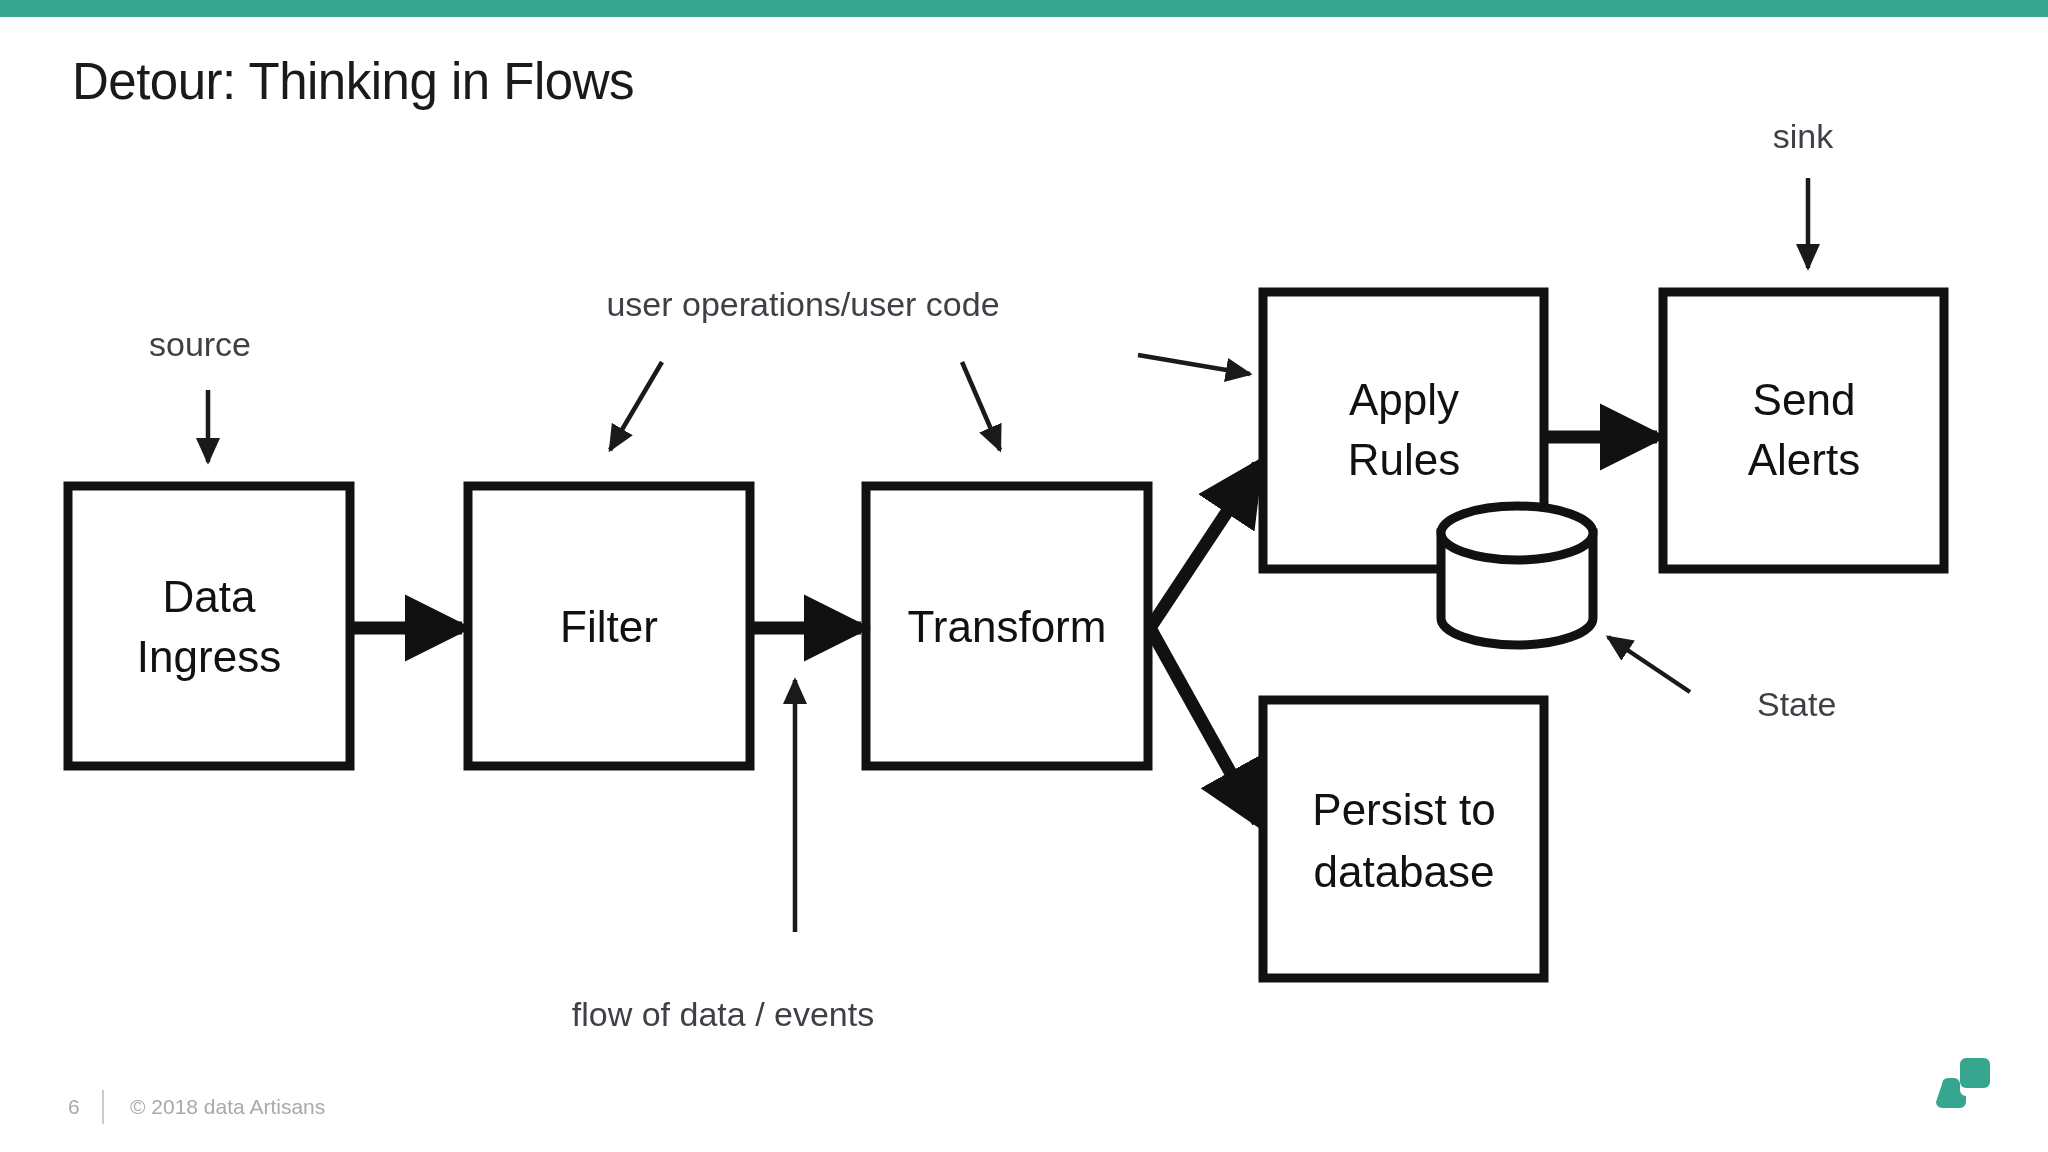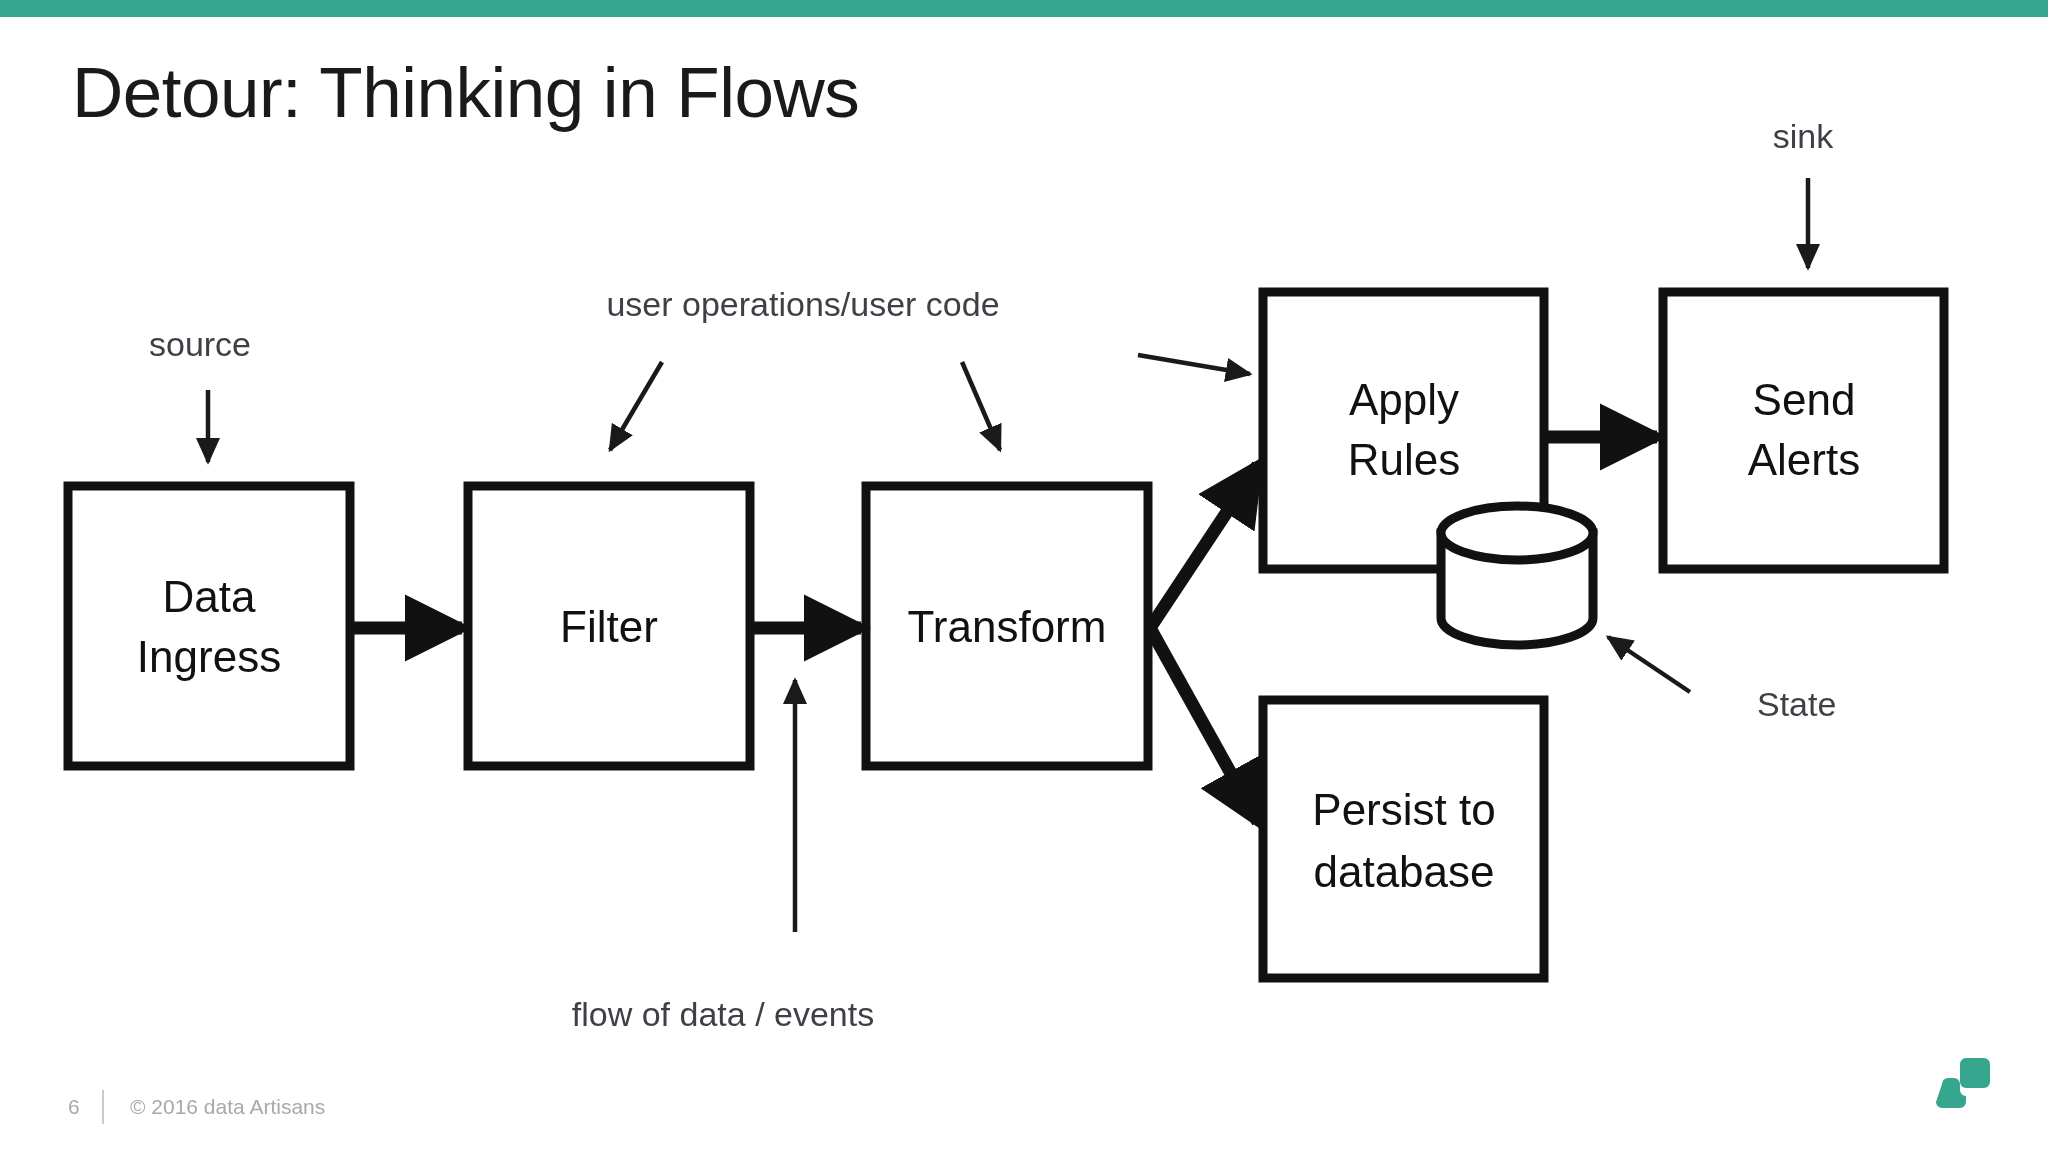--- a/index.html
+++ b/index.html
@@ -24,21 +24,21 @@
     left: 0;
     top: 0;
     width: 2048px;
     height: 17px;
     background: #37a68e;
   }
   .slide-title {
     position: absolute;
     left: 72px;
     top: 52px;
-    font-size: 71px;
+    font-size: 51px;
     font-weight: 400;
     letter-spacing: -0.5px;
     color: #1a1a1a;
     font-family: "Liberation Sans", sans-serif;
     white-space: nowrap;
   }
   .diagram {
     position: absolute;
     left: 0;
     top: 0;
@@ -178,21 +178,21 @@
 
     <g>
       <text class="annot-label" x="723" y="1026" text-anchor="middle">flow of data / events</text>
       <line x1="795" y1="932" x2="795" y2="680" stroke="#1a1a1a" stroke-width="4.5" marker-end="url(#thinArrow)"></line>
     </g>
   </svg>
 
   <div class="footer">
     <span class="page-num">6</span>
     <span class="divider"></span>
-    <span>© 2016 data Artisans</span>
+    <span>© 2018 data Artisans</span>
   </div>
 
   <svg class="logo" viewBox="0 0 62 62" width="62" height="62" xmlns="http://www.w3.org/2000/svg">
     <rect x="28" y="4" width="30" height="30" rx="6" fill="#37a68e"></rect>
     <path d="M 10 30 a 6 6 0 0 1 6 -6 l 6 0 a 6 6 0 0 1 6 6 l 0 6 a 6 6 0 0 0 6 6 l 0 6 a 6 6 0 0 1 -6 6 l -18 0 a 6 6 0 0 1 -6 -6 Z" fill="#37a68e"></path>
   </svg>
 
 </div>
 
 </body></html>

